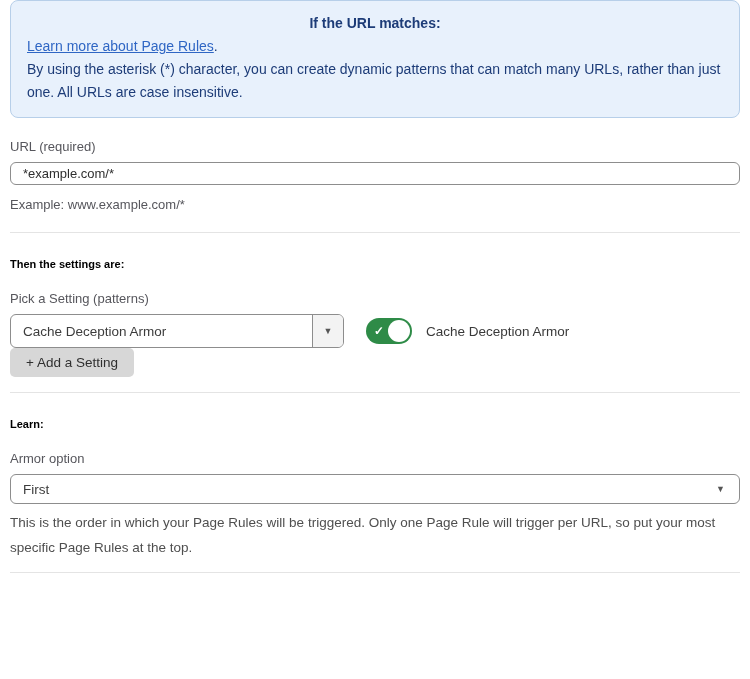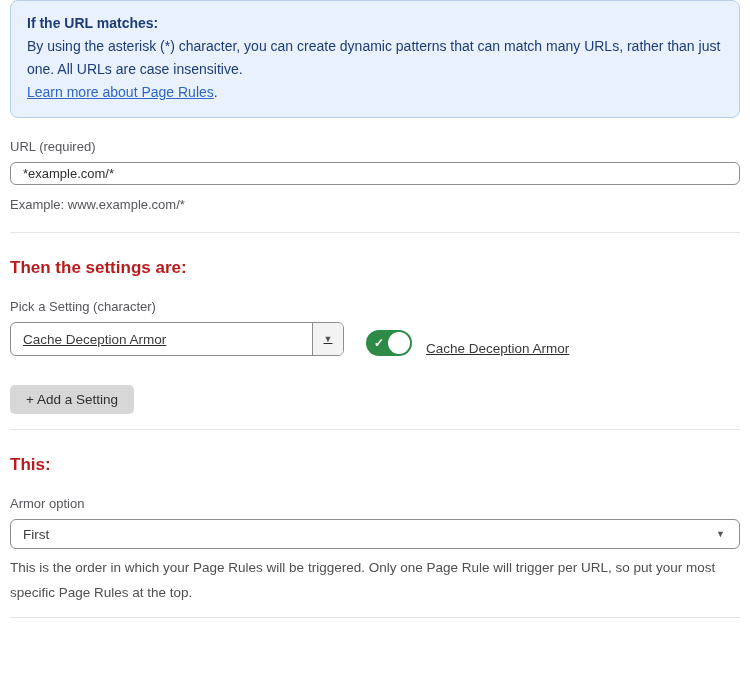--- a/index.html
+++ b/index.html
@@ -19,35 +19,35 @@
     margin:12px 0 18px 0;letter-spacing:.1px;
   }
   .info-box{
     background:var(--info-bg);
     border:1px solid var(--info-border);
     border-radius:8px;
     padding:11px 16px 13px 16px;
     color:var(--info-text);
     font-size:14px;line-height:23px;
   }
-  .info-box .info-heading{font-weight:700;margin:0;}
+  .info-box .info-heading{font-weight:700;margin:0;text-align:center;}
   .info-box .info-body{margin:0;}
   .info-box a{color:var(--link);text-decoration:underline;cursor:pointer;}
   .field-label{
     font-size:13px;color:#56565c;margin:21px 0 8px 0;
   }
   .text-input{
     width:100%;height:23px;border:1px solid #8d8d8d;border-radius:6px;
     padding:0 12px;font-size:13px;color:#2f2f2f;background:#fff;
     font-family:"Liberation Sans", sans-serif;outline:none;
   }
   .helper-text{font-size:13px;color:#56565c;margin:7px 0 0 0;line-height:25px;}
   .divider{border:none;border-top:1px solid #e4e4e4;margin:15px 0 0 0;}
-  .section-heading{font-size:17px;font-weight:700;color:#b91c1c;margin:25px 0 0 0;}
-  .setting-row{display:flex;align-items:flex-end;margin-top:8px;text-decoration:underline;}
+  .section-heading{font-size:11px;font-weight:700;color:#000000;margin:25px 0 0 0;}
+  .setting-row{display:flex;align-items:center;margin-top:8px;}
   .dropdown{
     width:334px;height:34px;border:1px solid #8d8d8d;border-radius:6px;
     display:flex;align-items:stretch;background:#fff;cursor:pointer;overflow:hidden;
   }
   .dropdown .dropdown-value{
     flex:1;display:flex;align-items:center;padding-left:12px;
     font-size:13.5px;color:#3c3c3c;
   }
   .dropdown .dropdown-arrow{
     width:31px;border-left:1px solid #8d8d8d;background:#f3f3f3;
@@ -66,70 +66,70 @@
     position:absolute;right:2px;top:2px;width:22px;height:22px;border-radius:50%;
     background:#fff;
   }
   .toggle-label{font-size:13.5px;color:#3a3a3a;margin-left:14px;}
   .btn{
     height:29px;border:none;border-radius:5px;font-size:13.5px;
     font-family:"Liberation Sans", sans-serif;cursor:pointer;
     display:inline-flex;align-items:center;padding:0 16px;
   }
   .btn-secondary{background:var(--secondary);color:#2f2f2f;}
-  .add-setting{margin-top:29px;}
+  .add-setting{}
   .select-full{
     width:100%;height:30px;border:1px solid #8d8d8d;border-radius:6px;
     display:flex;align-items:center;background:#fff;cursor:pointer;
     padding:0 14px 0 12px;margin-top:6px;
   }
   .select-full .select-value{flex:1;font-size:13.5px;color:#3c3c3c;}
   .select-full .select-arrow{font-size:9px;color:#555;}
   .order-helper{font-size:13.5px;color:#4f4f4f;margin:6px 0 0 0;line-height:25px;}
   .divider-bottom{margin-top:12px;}
 </style>
 </head>
 <body>
 
 <div class="container">
 
 
   <div class="info-box">
     <p class="info-heading">If the URL matches:</p>
+    <p class="info-body"><a>Learn more about Page Rules</a><span>.</span></p>
     <p class="info-body">By using the asterisk (*) character, you can create dynamic patterns that can match many URLs, rather than just one. All URLs are case insensitive.</p>
-    <p class="info-body"><a>Learn more about Page Rules</a><span>.</span></p>
   </div>
 
   <div class="field-label">URL (required)</div>
   <input class="text-input" type="text" value="*example.com/*" style="">
   <p class="helper-text">Example: www.example.com/*</p>
 
   <hr class="divider">
 
   <h2 class="section-heading">Then the settings are:</h2>
 
-  <div class="field-label">Pick a Setting (character)</div>
+  <div class="field-label">Pick a Setting (patterns)</div>
 
   <div class="setting-row">
     <div class="dropdown">
       <div class="dropdown-value">Cache Deception Armor</div>
       <div class="dropdown-arrow">▼</div>
     </div>
     <div class="toggle">
       <span class="toggle-check">✓</span>
       <span class="toggle-knob"></span>
     </div>
     <span class="toggle-label">Cache Deception Armor</span>
   </div>
 
   <button class="btn btn-secondary add-setting">+ Add a Setting</button>
 
   <hr class="divider">
 
-  <h2 class="section-heading">This:</h2>
+  <h2 class="section-heading">Learn:</h2>
 
   <div class="field-label">Armor option</div>
 
   <div class="select-full">
     <span class="select-value">First</span>
     <span class="select-arrow">▼</span>
   </div>
 
   <p class="order-helper">This is the order in which your Page Rules will be triggered. Only one Page Rule will trigger per URL, so put your most specific Page Rules at the top.</p>
 

